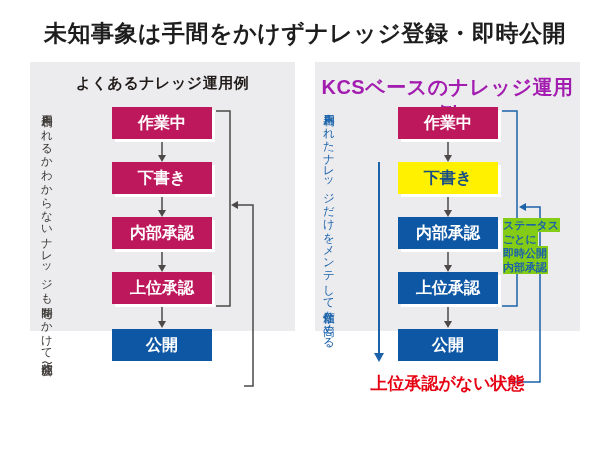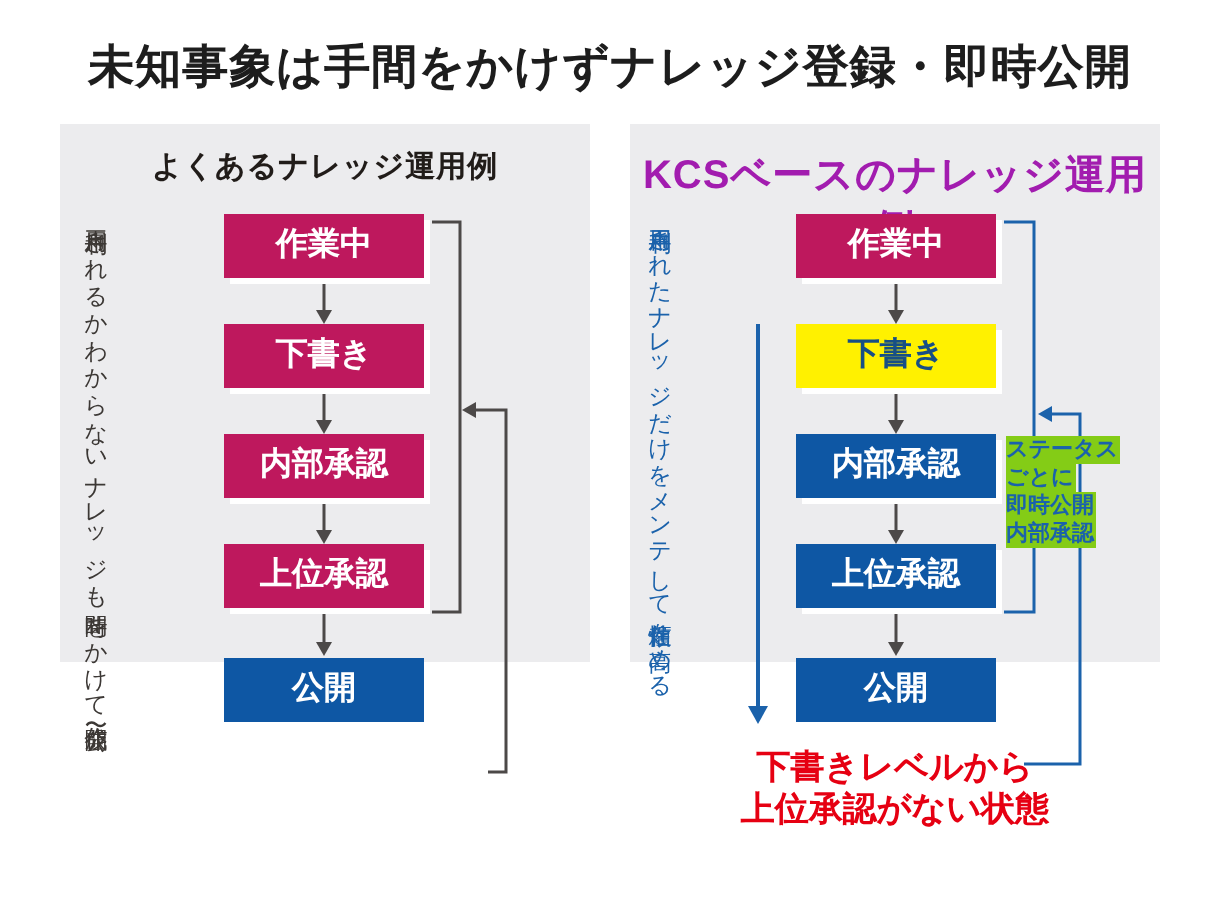--- a/index.html
+++ b/index.html
@@ -123,16 +123,15 @@
   <div class="step blue" style="top:267px">公開</div>
 
   <div class="callout">
     <div><span>ステータス</span></div>
     <div><span>ごとに</span></div>
     <div><span>即時公開</span></div>
     <div><span>内部承認</span></div>
   </div>
 
   <div class="footnote">
-    <div>下書きレベルから</div>
     <div>上位承認がない状態</div>
   </div>
 </div>
 
 </body></html>

